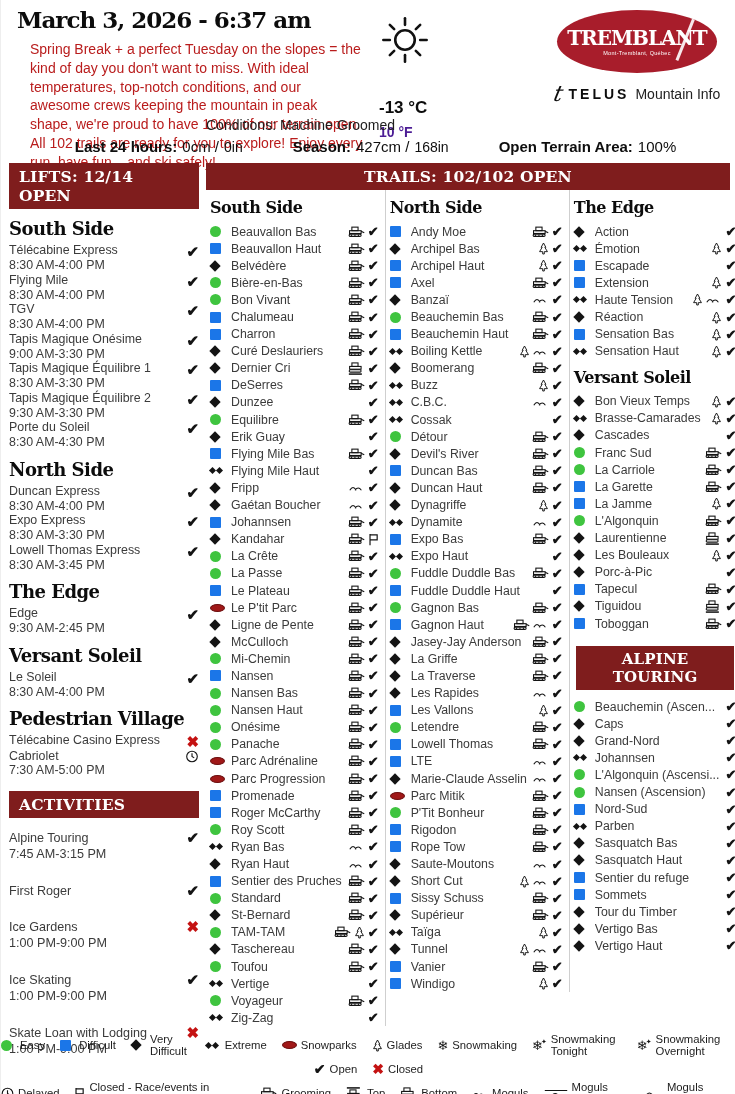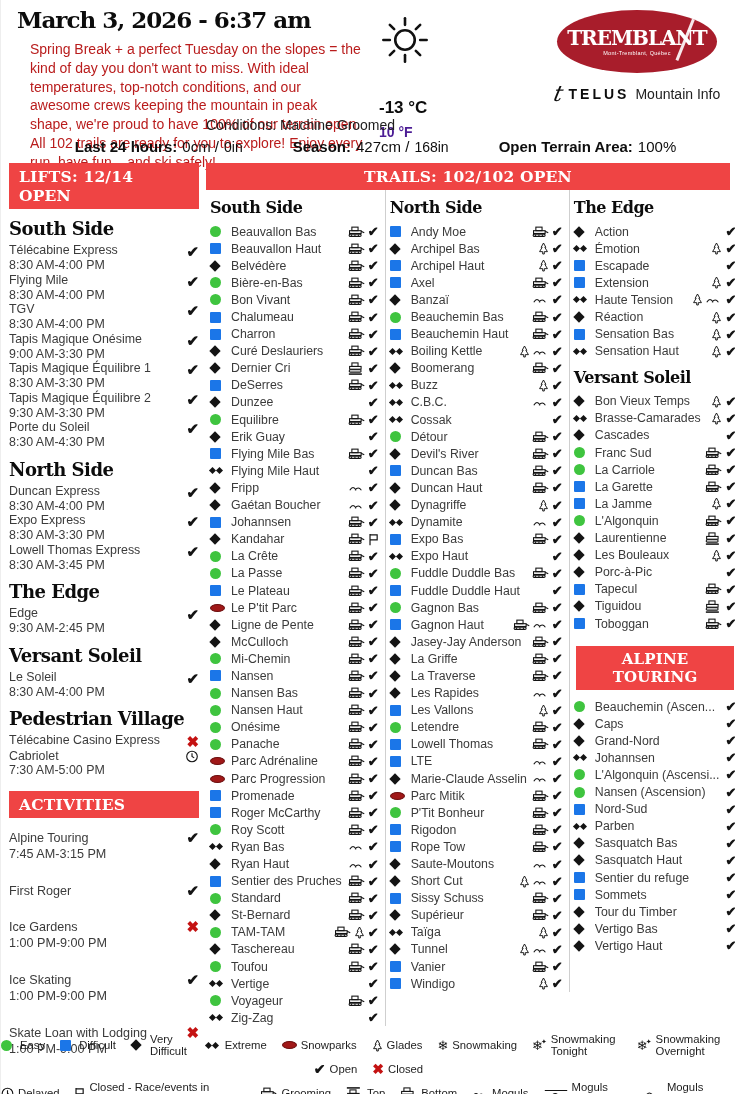--- a/index.html
+++ b/index.html
@@ -25,21 +25,21 @@
   .script-t{font-family:"DejaVu Serif",serif;font-style:italic;font-size:22px;transform:skewX(-12deg);line-height:.8;}
   .telus{font-weight:bold;letter-spacing:3px;font-size:14px;}
   .minfo{font-size:14px;color:#222;}
   .conditions{position:absolute;top:117px;left:205px;right:0;font-size:14px;color:#1d1d1d;}
   .stats{position:absolute;top:138px;left:0;right:0;display:flex;justify-content:center;gap:36px;
          font-size:15px;color:#0e0e0e;align-items:baseline;}
   .stats .st{display:flex;gap:5px;align-items:baseline;}
   .stats b{font-weight:bold;padding-left:14px;}
   .stats .sub{font-size:14px;}
   
-  .banner{background:#ef4444;color:#fff;font-family:"DejaVu Serif",serif;font-weight:bold;
+  .banner{background:#7f1d1d;color:#fff;font-family:"DejaVu Serif",serif;font-weight:bold;
           font-size:15.5px;padding:4px 10px;letter-spacing:.2px;}
   .banner.center{text-align:center;}
   h3.sec{margin:9px 0 5px 0;font-family:"DejaVu Serif",serif;font-weight:bold;font-size:18px;
          letter-spacing:-.5px;color:#0c0c0c;}
   h4.tsec{margin:8px 0 6px 0;font-family:"DejaVu Serif",serif;font-weight:bold;font-size:16px;
           letter-spacing:-.5px;color:#0c0c0c;}
   
   .sidebar{position:absolute;left:8px;top:163px;width:190px;}
   .lift{margin-bottom:1px;}
   .lift .top{display:flex;justify-content:space-between;align-items:flex-start;}

